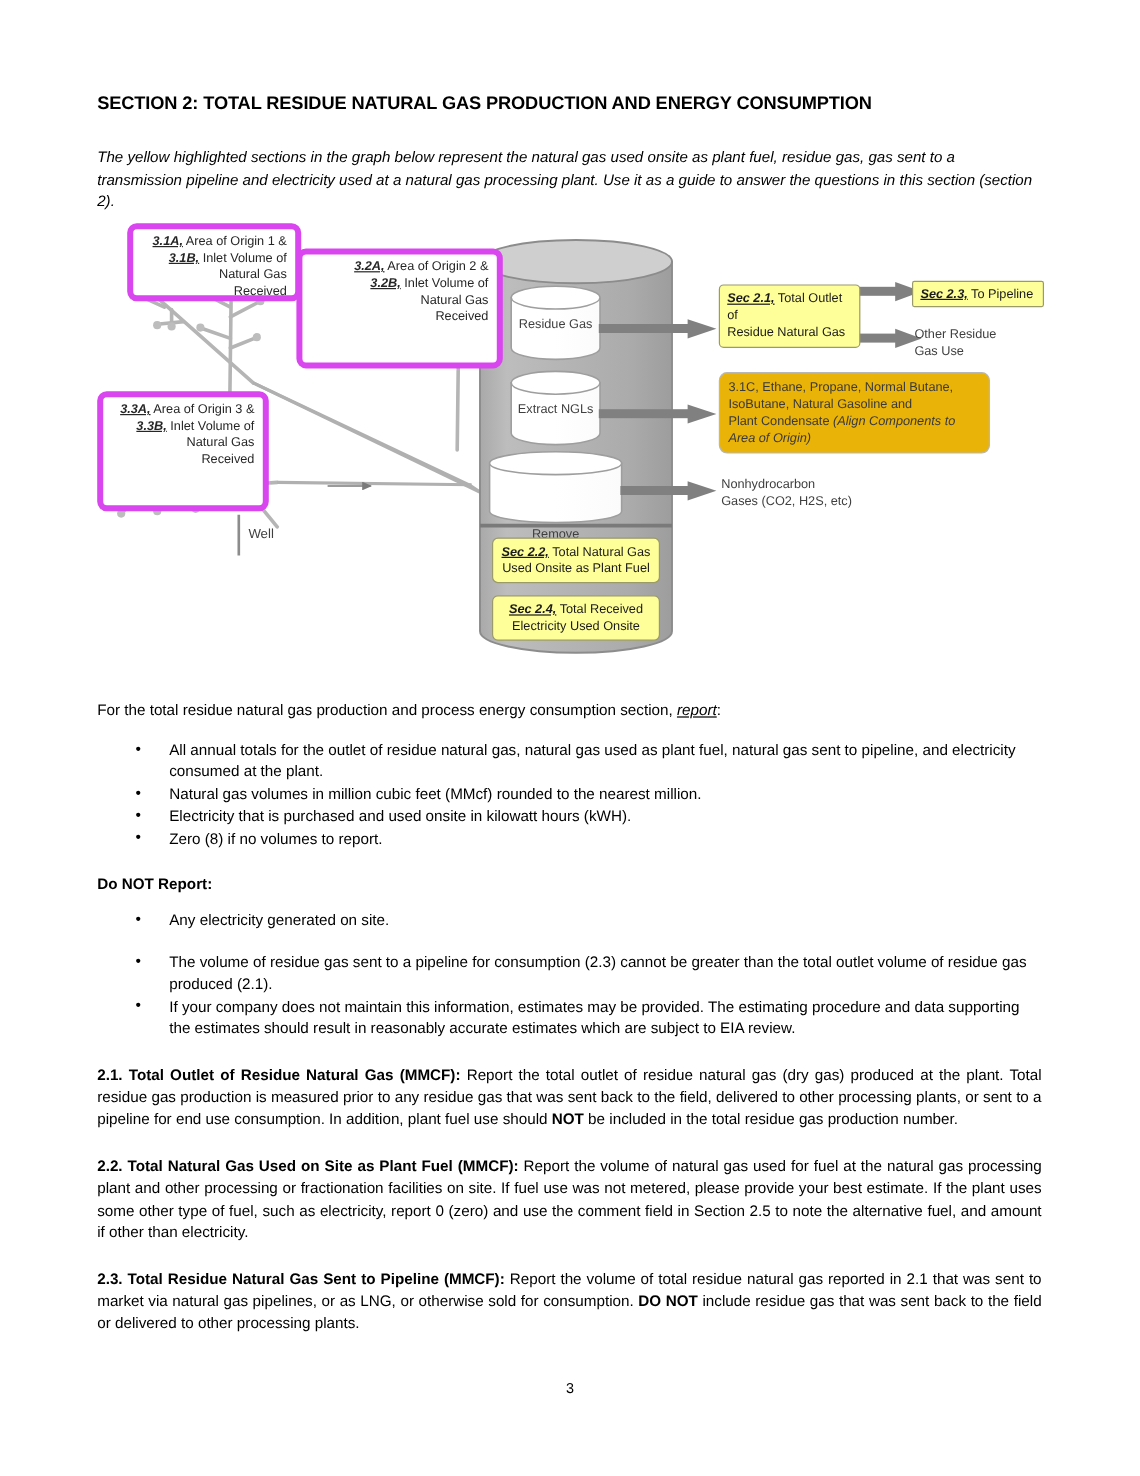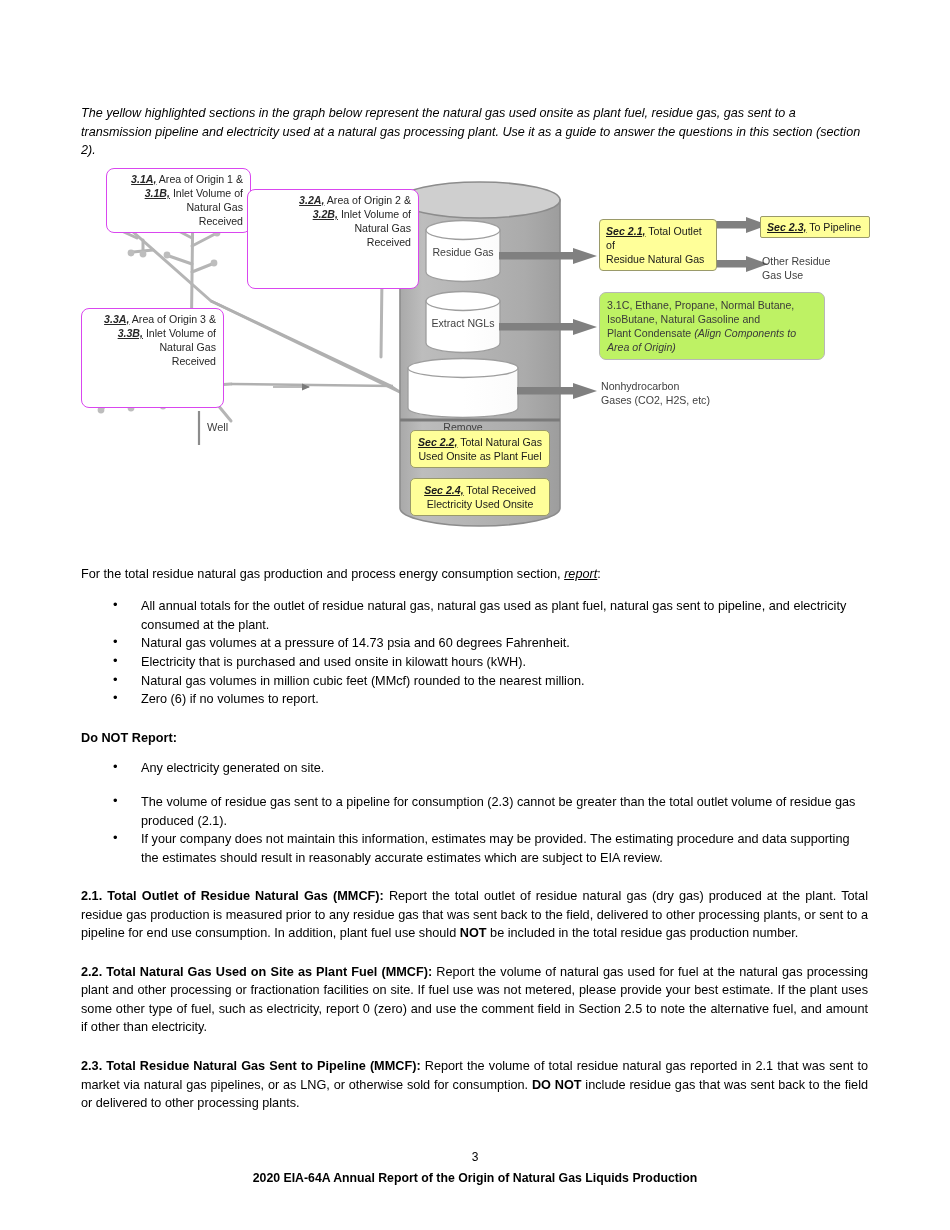--- a/index.html
+++ b/index.html
@@ -52,21 +52,21 @@
     height: 375px;
     margin-top: 8px;
   }
   .diagram svg {
     position: absolute;
     left: 0; top: 0;
   }
   .dbox {
     position: absolute;
     box-sizing: border-box;
-    border: 1px solid #d946ef;
+    border: 5px solid #d946ef;
     border-radius: 8px;
     background: #ffffff;
     font-size: 10.6px;
     line-height: 1.32;
     color: #262626;
     padding: 4px 7px 4px 7px;
     text-align: right;
     z-index: 5;
   }
   .dbox.b32 { text-align: right; }
@@ -90,21 +90,21 @@
     font-size: 10.6px;
     line-height: 1.34;
     color: #3f3f3f;
     z-index: 6;
   }
   .wbox2 {
     position: absolute;
     box-sizing: border-box;
     border: 1px solid #b7b7b7;
     border-radius: 7px;
-    background: #bef264;
+    background: #eab308;
     font-size: 10.6px;
     line-height: 1.32;
     color: #3a3a3a;
     padding: 6px 7px 4px 7px;
     text-align: left;
     z-index: 6;
   }
   .welllabel {
     position: absolute;
     font-size: 11px;
@@ -173,20 +173,21 @@
     font-size: 12.3px;
     font-weight: bold;
   }
 </style>
 </head>
 <body>
 
 <div class="page">
   <div class="content">
 
+    <h1 class="section-title">SECTION 2:  TOTAL RESIDUE NATURAL GAS PRODUCTION AND ENERGY CONSUMPTION</h1>
 
     <p class="intro-italic">The yellow highlighted sections in the graph below represent the natural gas used onsite as plant fuel, residue gas, gas sent to a transmission pipeline and electricity used at a natural gas processing plant.  Use it as a guide to answer the questions in this section (section 2).</p>
 
     <div class="diagram">
 
       <svg width="787" height="375" viewBox="0 0 787 375">
         <defs>
           <linearGradient id="cylBody" x1="0" y1="0" x2="1" y2="0">
             <stop offset="0%" stop-color="#a9a9a9"></stop>
             <stop offset="14%" stop-color="#bdbdbd"></stop>
@@ -397,24 +398,23 @@
       </div>
 
     </div>
 
     <p class="para lead-line">
       <span>For the total residue natural gas production and process energy consumption section, </span><i style="text-decoration:underline;">report</i><span>:</span>
     </p>
 
     <ul class="ul">
       <li>All annual totals for the outlet of residue natural gas, natural gas used as plant fuel, natural gas sent to pipeline, and electricity consumed at the plant.</li>
-      <li>Natural gas volumes at a pressure of 14.73 psia and 60 degrees Fahrenheit.</li>
+      <li>Natural gas volumes in million cubic feet (MMcf) rounded to the nearest million.</li>
       <li>Electricity that is purchased and used onsite in kilowatt hours (kWH).</li>
-      <li>Natural gas volumes in million cubic feet (MMcf) rounded to the nearest million.</li>
-      <li>Zero (6) if no volumes to report.</li>
+      <li>Zero (8) if no volumes to report.</li>
     </ul>
 
     <p class="bold-head">Do NOT Report:</p>
 
     <ul class="ul" style="margin-top:14px;">
       <li>Any electricity generated on site.</li>
     </ul>
 
 
     <ul class="ul" style="margin-top:16px;">
@@ -430,14 +430,13 @@
       <b>2.2. Total Natural Gas Used on Site as Plant Fuel (MMCF):</b><span>  Report the volume of natural gas used for fuel at the natural gas processing plant and other processing or fractionation facilities on site. If fuel use was not metered, please provide your best estimate. If the plant uses some other type of fuel, such as electricity, report 0 (zero) and use the comment field in Section 2.5 to note the alternative fuel, and amount if other than electricity.</span><b></b><span></span>
     </p>
 
     <p class="qpara">
       <b>2.3. Total Residue Natural Gas Sent to Pipeline (MMCF):</b><span>  Report the volume of total residue natural gas reported in 2.1 that was sent to market via natural gas pipelines, or as LNG, or otherwise sold for consumption.  </span><b>DO NOT</b><span> include residue gas that was sent back to the field or delivered to other processing plants.</span>
     </p>
 
   </div>
 
   <div class="footer-num">3</div>
-  <div class="footer-line">2020 EIA-64A Annual Report of the Origin of Natural Gas Liquids Production</div>
 </div>
 
 </body></html>

